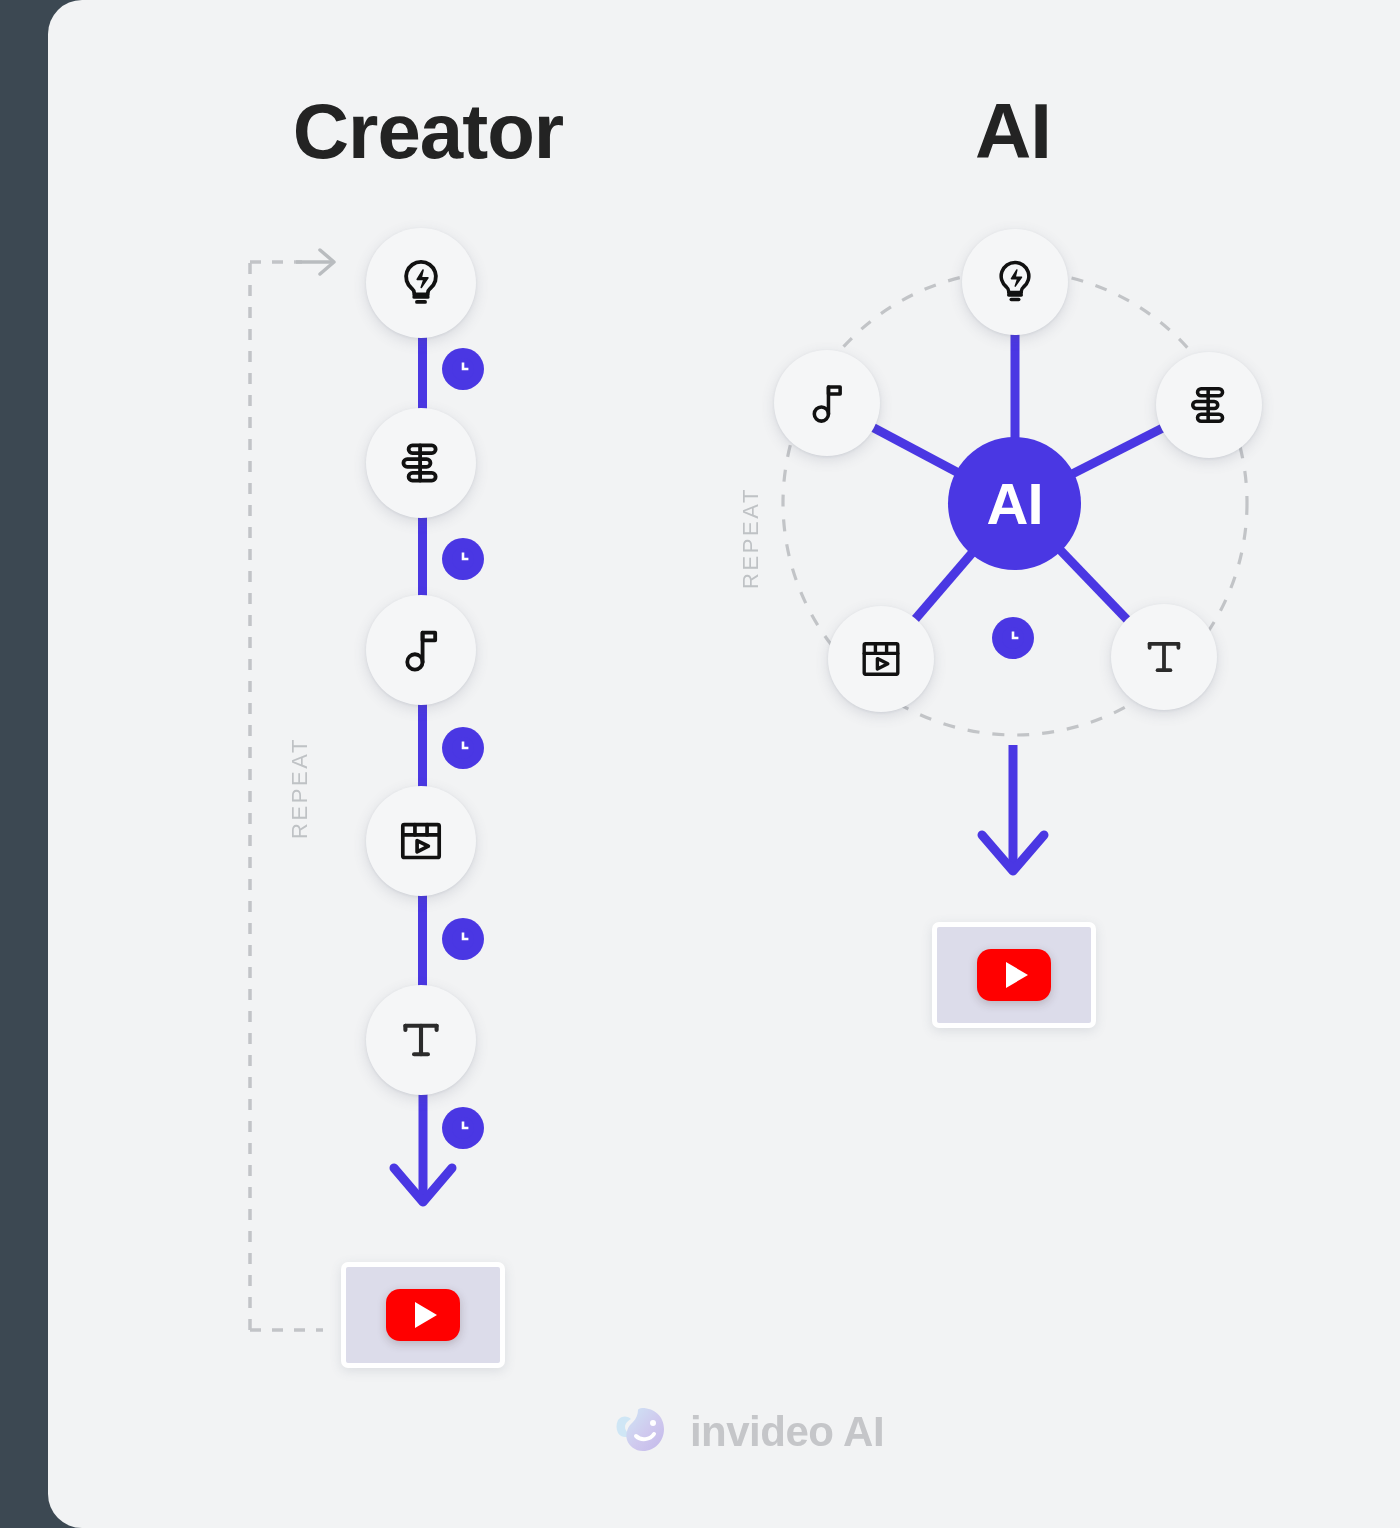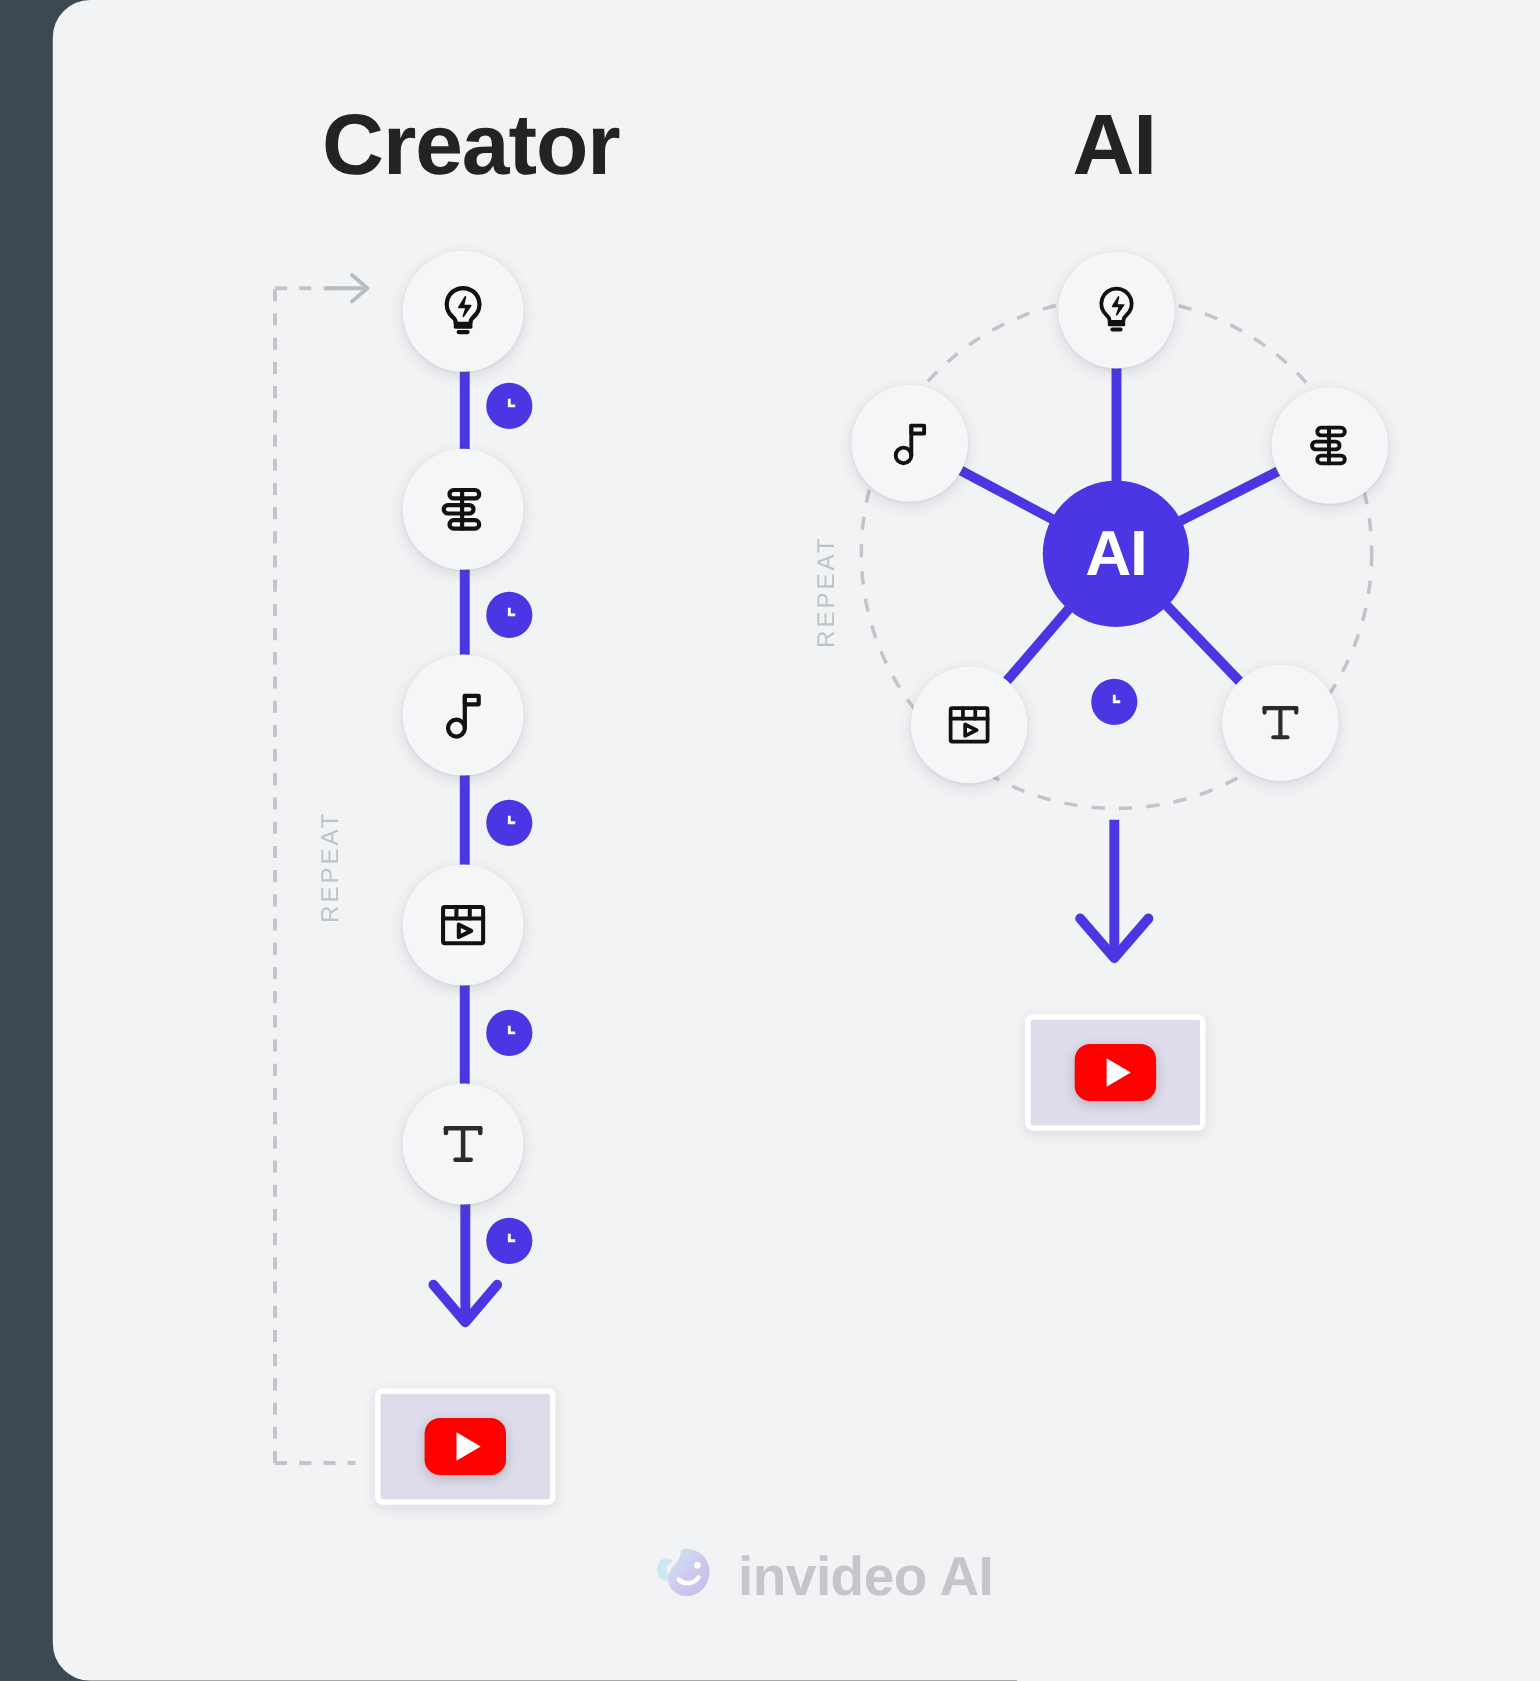--- a/index.html
+++ b/index.html
@@ -154,21 +154,21 @@
     position: absolute;
     left: 0; top: 1398px;
     width: 1400px;
     display: flex;
     align-items: center;
     justify-content: center;
     gap: 14px;
   }
   #brand-text {
     color: #c5c6c9;
-    font-size: 50px;
+    font-size: 42px;
     font-weight: bold;
     letter-spacing: -0.5px;
   }
 </style>
 </head>
 <body>
 
 <div id="stage">
 
   <div id="title-creator" class="col-title">Creator</div>

